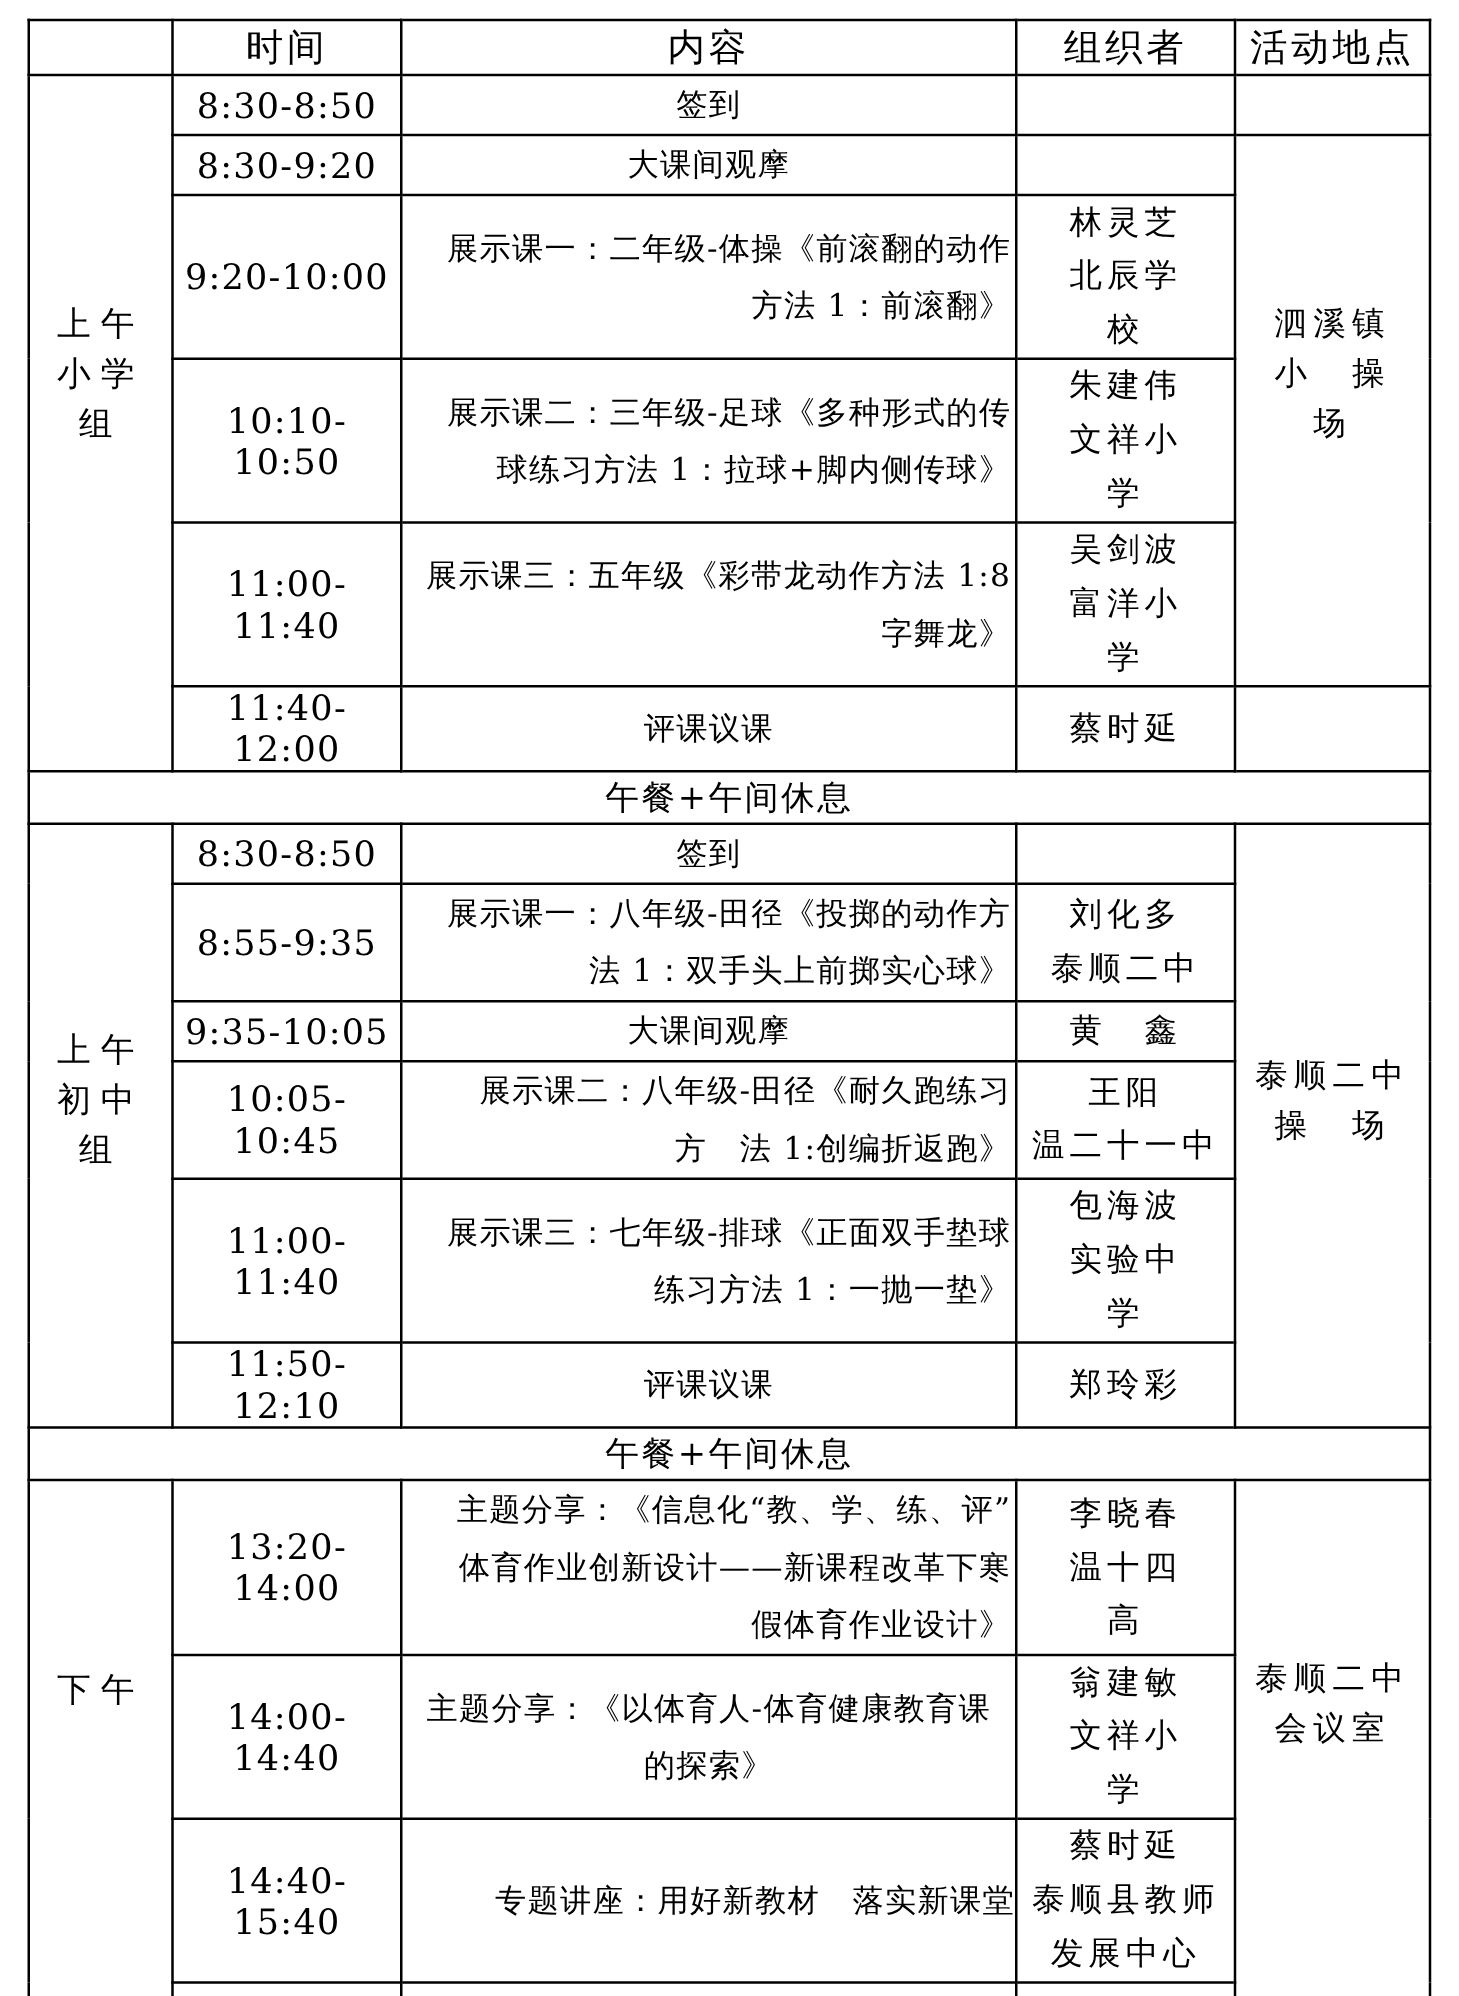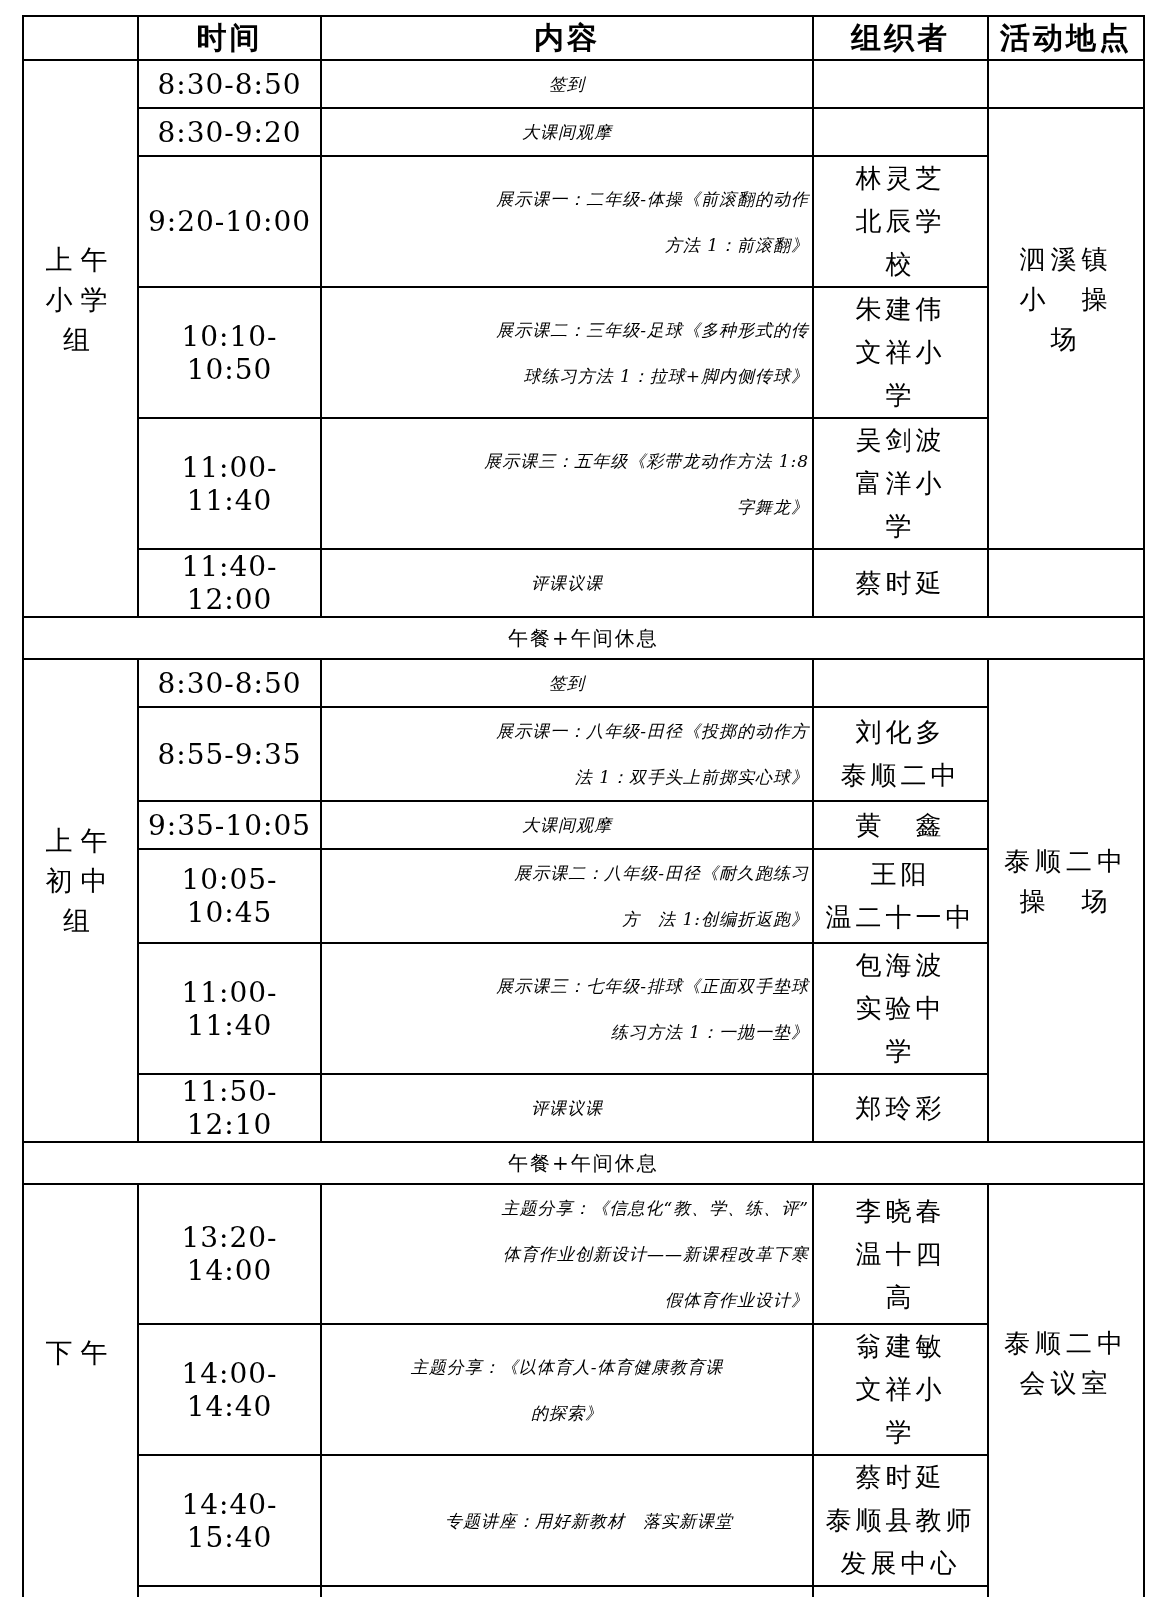--- a/index.html
+++ b/index.html
@@ -16,63 +16,62 @@
   }
   td{
     border:2px solid #000;
     vertical-align:middle;
     text-align:center;
     white-space:pre-line;
     padding:0;
     overflow:hidden;
   }
   td.hdr{
-    font-weight:bold;
+    font-weight:normal;
     font-size:30px;
     letter-spacing:3px;
     height:42px;
   }
   td.time{
     font-size:28px;
     letter-spacing:1px;
   }
   td.content{
-    font-size:17px;
+    font-size:25px;
     letter-spacing:1px;
     line-height:46px;
-    font-style:italic;
   }
   td.content.left{
     text-align:right;
     padding-left:13px;
     padding-right:3px;
   }
   td.content.indent{
-    text-align:center;
+    text-align:right;
     padding-left:44px;
   }
   td.org{
     font-size:26px;
     letter-spacing:4px;
     line-height:43px;
   }
   td.loc{
     font-size:26px;
     letter-spacing:5px;
     line-height:40px;
     border-radius:13px;
   }
   td.group{
     font-size:27px;
     letter-spacing:8px;
     line-height:40px;
     border-radius:26px;
   }
   td.lunch{
-    font-size:20px;
+    font-size:27px;
     letter-spacing:2px;
   }
   
   .pb40{padding-bottom:40px;}
   .pb60{padding-bottom:60px;}
   .pb78{padding-bottom:78px;}
   .pb180{padding-bottom:180px;}
   .pb200{padding-bottom:200px;}
 </style>
 </head>

